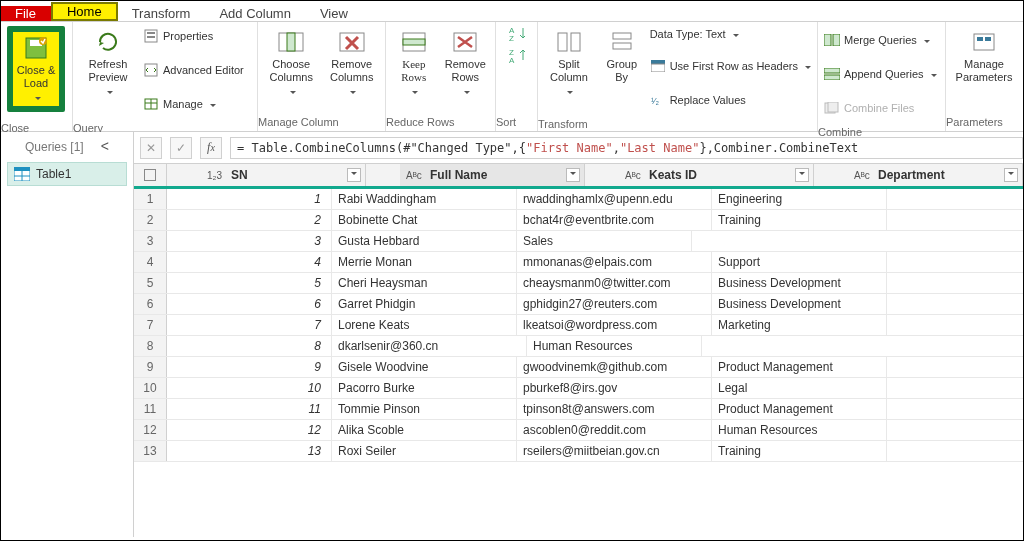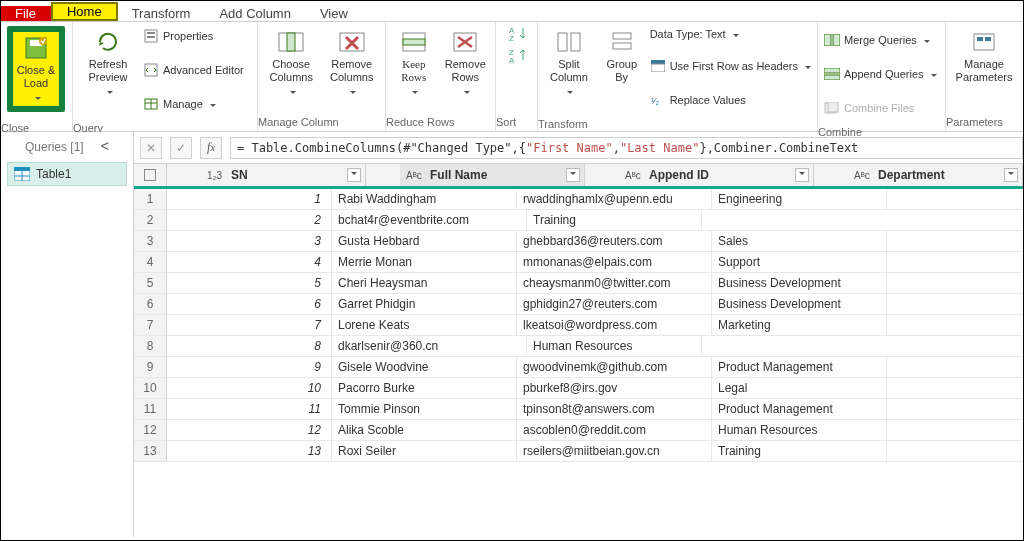--- a/index.html
+++ b/index.html
@@ -374,48 +374,48 @@
             <b>SN</b>
             <span class="col-drop"></span>
           </div>
           <div class="col name">
             <span class="type-ico">Aᴮc</span>
             <b>Full Name</b>
             <span class="col-drop"></span>
           </div>
           <div class="col email">
             <span class="type-ico">Aᴮc</span>
-            <b>Append ID</b>
+            <b>Keats ID</b>
             <span class="col-drop"></span>
           </div>
           <div class="col dept">
             <span class="type-ico">Aᴮc</span>
             <b>Department</b>
             <span class="col-drop"></span>
           </div>
         </div>
         <div class="rows" id="rows-container">
             <div class="row">
               <div class="rn">1</div>
               <div class="cell sn">1</div>
               <div class="cell name">Rabi Waddingham</div>
               <div class="cell email">rwaddinghamlx@upenn.edu</div>
               <div class="cell dept">Engineering</div>
             </div>
             <div class="row">
               <div class="rn">2</div>
               <div class="cell sn">2</div>
+              <div class="cell name">Bobinette Chat</div>
               <div class="cell email">bchat4r@eventbrite.com</div>
               <div class="cell dept">Training</div>
             </div>
             <div class="row">
               <div class="rn">3</div>
               <div class="cell sn">3</div>
               <div class="cell name">Gusta Hebbard</div>
-              <div class="cell email">ghebbard36@reuters.com</div>
               <div class="cell dept">Sales</div>
             </div>
             <div class="row">
               <div class="rn">4</div>
               <div class="cell sn">4</div>
               <div class="cell name">Merrie Monan</div>
               <div class="cell email">mmonanas@elpais.com</div>
               <div class="cell dept">Support</div>
             </div>
             <div class="row">

